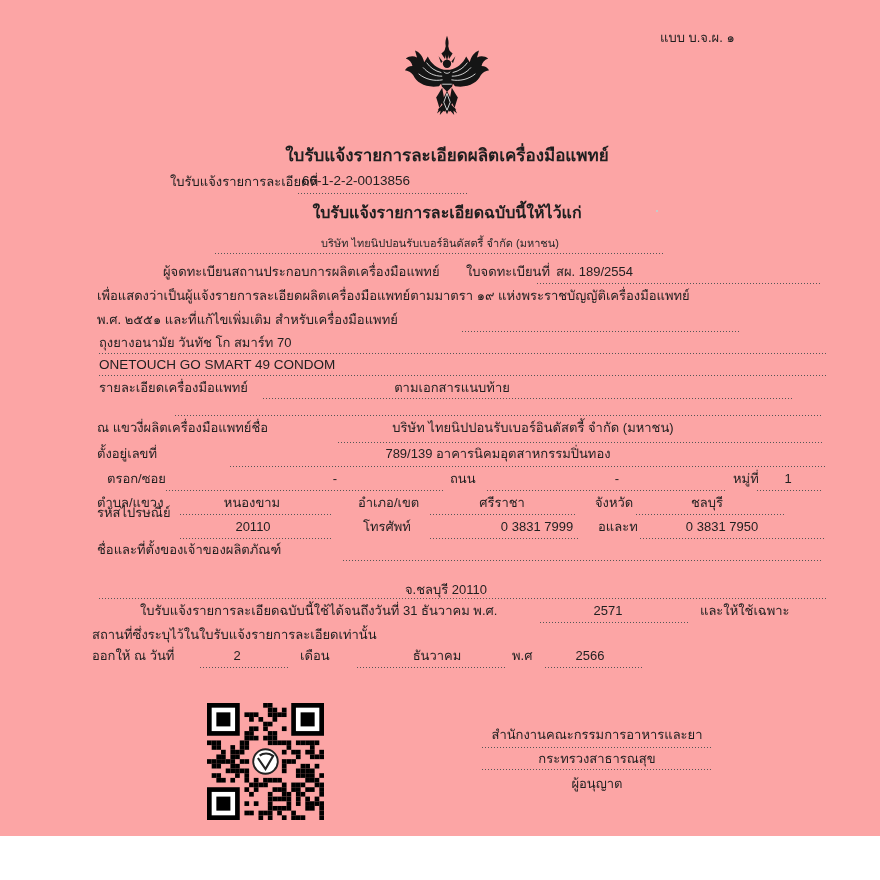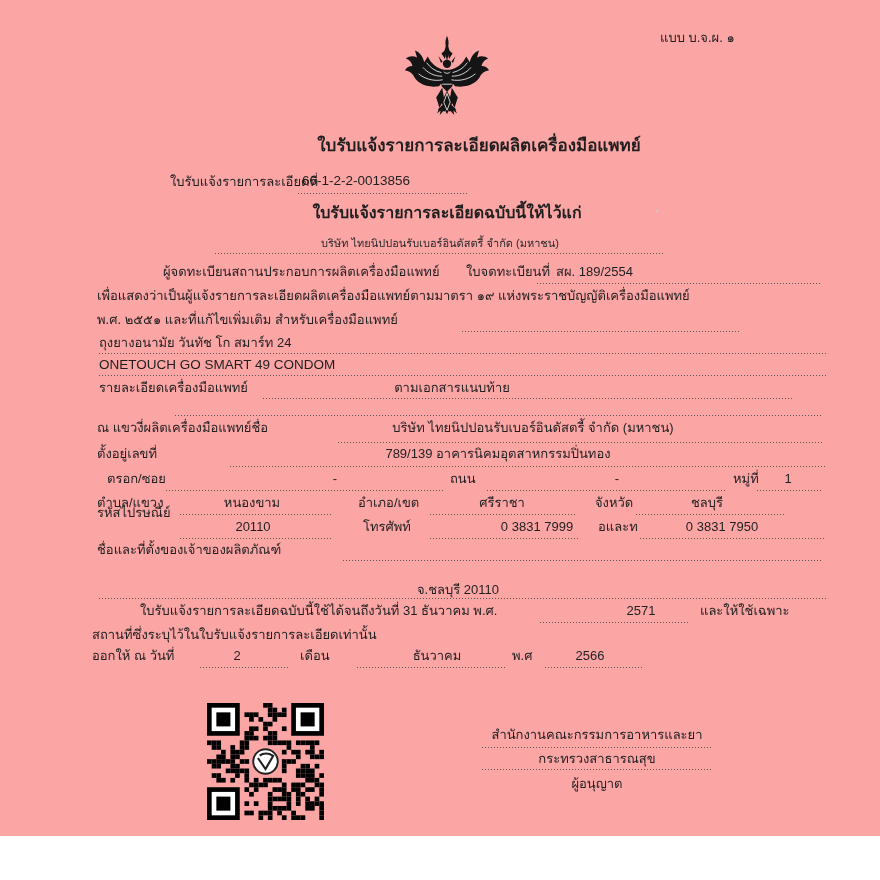--- a/index.html
+++ b/index.html
@@ -62,40 +62,40 @@
         <path d="M53 47 C45 45 39 41 34.5 34.5"></path>
         <path d="M54 51.5 C44 51.5 36 47.5 30 40.5"></path>
         <path d="M54.5 56 C44 58 33 55.5 24.5 48.5"></path>
         <path d="M54 61.5 L66 61.5"></path>
         <path d="M60 73 L64 84 L60 94 L56 84 Z"></path>
         <path d="M56 46 C58.5 48.5 61.5 48.5 64 46"></path>
       </g>
     </svg>
   </div>
 
-  <span class="abs c b title" style="left:447px;top:135px;margin-left:32px;">ใบรับแจ้งรายการละเอียดผลิตเครื่องมือแพทย์</span>
+  <span class="abs c b title" style="left:447px;top:145px;">ใบรับแจ้งรายการละเอียดผลิตเครื่องมือแพทย์</span>
 
   <span class="abs" style="left:170px;top:174px;">ใบรับแจ้งรายการละเอียดที่</span>
   <span class="abs num" style="left:302px;top:173px;">66-1-2-2-0013856</span>
   <div class="dl" style="left:298px;top:193px;width:170px;"></div>
 
   <span class="abs c b h2" style="left:447px;top:203px;">ใบรับแจ้งรายการละเอียดฉบับนี้ให้ไว้แก่</span>
   <span class="abs c small" style="left:440px;top:237px;">บริษัท ไทยนิปปอนรับเบอร์อินดัสตรี้ จำกัด (มหาชน)</span>
   <div class="dl" style="left:215px;top:253px;width:448px;"></div>
 
   <span class="abs" style="left:163px;top:264px;">ผู้จดทะเบียนสถานประกอบการผลิตเครื่องมือแพทย์</span>
   <span class="abs" style="left:466px;top:264px;">ใบจดทะเบียนที่</span>
   <span class="abs" style="left:556px;top:264px;">สผ. 189/2554</span>
   <div class="dl" style="left:537px;top:283px;width:285px;"></div>
 
   <span class="abs" style="left:97px;top:288px;">เพื่อแสดงว่าเป็นผู้แจ้งรายการละเอียดผลิตเครื่องมือแพทย์ตามมาตรา ๑๙ แห่งพระราชบัญญัติเครื่องมือแพทย์</span>
   <span class="abs" style="left:97px;top:312px;">พ.ศ. ๒๕๕๑ และที่แก้ไขเพิ่มเติม  สำหรับเครื่องมือแพทย์</span>
   <div class="dl" style="left:462px;top:331px;width:278px;"></div>
 
-  <span class="abs" style="left:99px;top:335px;">ถุงยางอนามัย วันทัช โก สมาร์ท 24</span>
+  <span class="abs" style="left:99px;top:335px;">ถุงยางอนามัย วันทัช โก สมาร์ท 70</span>
   <div class="dl" style="left:99px;top:353px;width:728px;"></div>
   <span class="abs num" style="left:99px;top:357px;">ONETOUCH GO SMART 49 CONDOM</span>
   <div class="dl" style="left:99px;top:375px;width:728px;"></div>
 
   <span class="abs" style="left:99px;top:380px;">รายละเอียดเครื่องมือแพทย์</span>
   <span class="abs c" style="left:452px;top:380px;">ตามเอกสารแนบท้าย</span>
   <div class="dl" style="left:263px;top:398px;width:529px;"></div>
   <div class="dl" style="left:175px;top:415px;width:647px;"></div>
 
   <span class="abs" style="left:97px;top:420px;">ณ แขวงี่ผลิตเครื่องมือแพทย์ชื่อ</span>
@@ -131,25 +131,25 @@
   <span class="abs" style="left:363px;top:519px;">โทรศัพท์</span>
   <span class="abs c" style="left:505px;top:519px;margin-left:32px;">0 3831 7999</span>
   <span class="abs" style="left:598px;top:519px;">อและท</span>
   <span class="abs c" style="left:722px;top:519px;">0 3831 7950</span>
   <div class="dl" style="left:180px;top:538px;width:152px;"></div>
   <div class="dl" style="left:430px;top:538px;width:148px;"></div>
   <div class="dl" style="left:640px;top:538px;width:186px;"></div>
 
   <span class="abs" style="left:97px;top:542px;">ชื่อและที่ตั้งของเจ้าของผลิตภัณฑ์</span>
   <div class="dl" style="left:343px;top:560px;width:479px;"></div>
-  <span class="abs c" style="left:458px;top:582px;">จ.ชลบุรี 20110</span>
+  <span class="abs c" style="left:446px;top:582px;">จ.ชลบุรี 20110</span>
   <div class="dl" style="left:99px;top:598px;width:728px;"></div>
 
   <span class="abs" style="left:140px;top:603px;">ใบรับแจ้งรายการละเอียดฉบับนี้ใช้ได้จนถึงวันที่ 31 ธันวาคม  พ.ศ.</span>
-  <span class="abs c" style="left:608px;top:603px;margin-left:33px;">2571</span>
+  <span class="abs c" style="left:608px;top:603px;">2571</span>
   <div class="dl" style="left:540px;top:622px;width:148px;"></div>
   <span class="abs" style="left:700px;top:603px;">และให้ใช้เฉพาะ</span>
   <span class="abs" style="left:92px;top:627px;">สถานที่ซึ่งระบุไว้ในใบรับแจ้งรายการละเอียดเท่านั้น</span>
 
   <span class="abs" style="left:92px;top:648px;">ออกให้ ณ วันที่</span>
   <span class="abs c" style="left:237px;top:648px;">2</span>
   <span class="abs" style="left:300px;top:648px;">เดือน</span>
   <span class="abs c" style="left:437px;top:648px;">ธันวาคม</span>
   <span class="abs" style="left:512px;top:648px;">พ.ศ</span>
   <span class="abs c" style="left:590px;top:648px;">2566</span>

